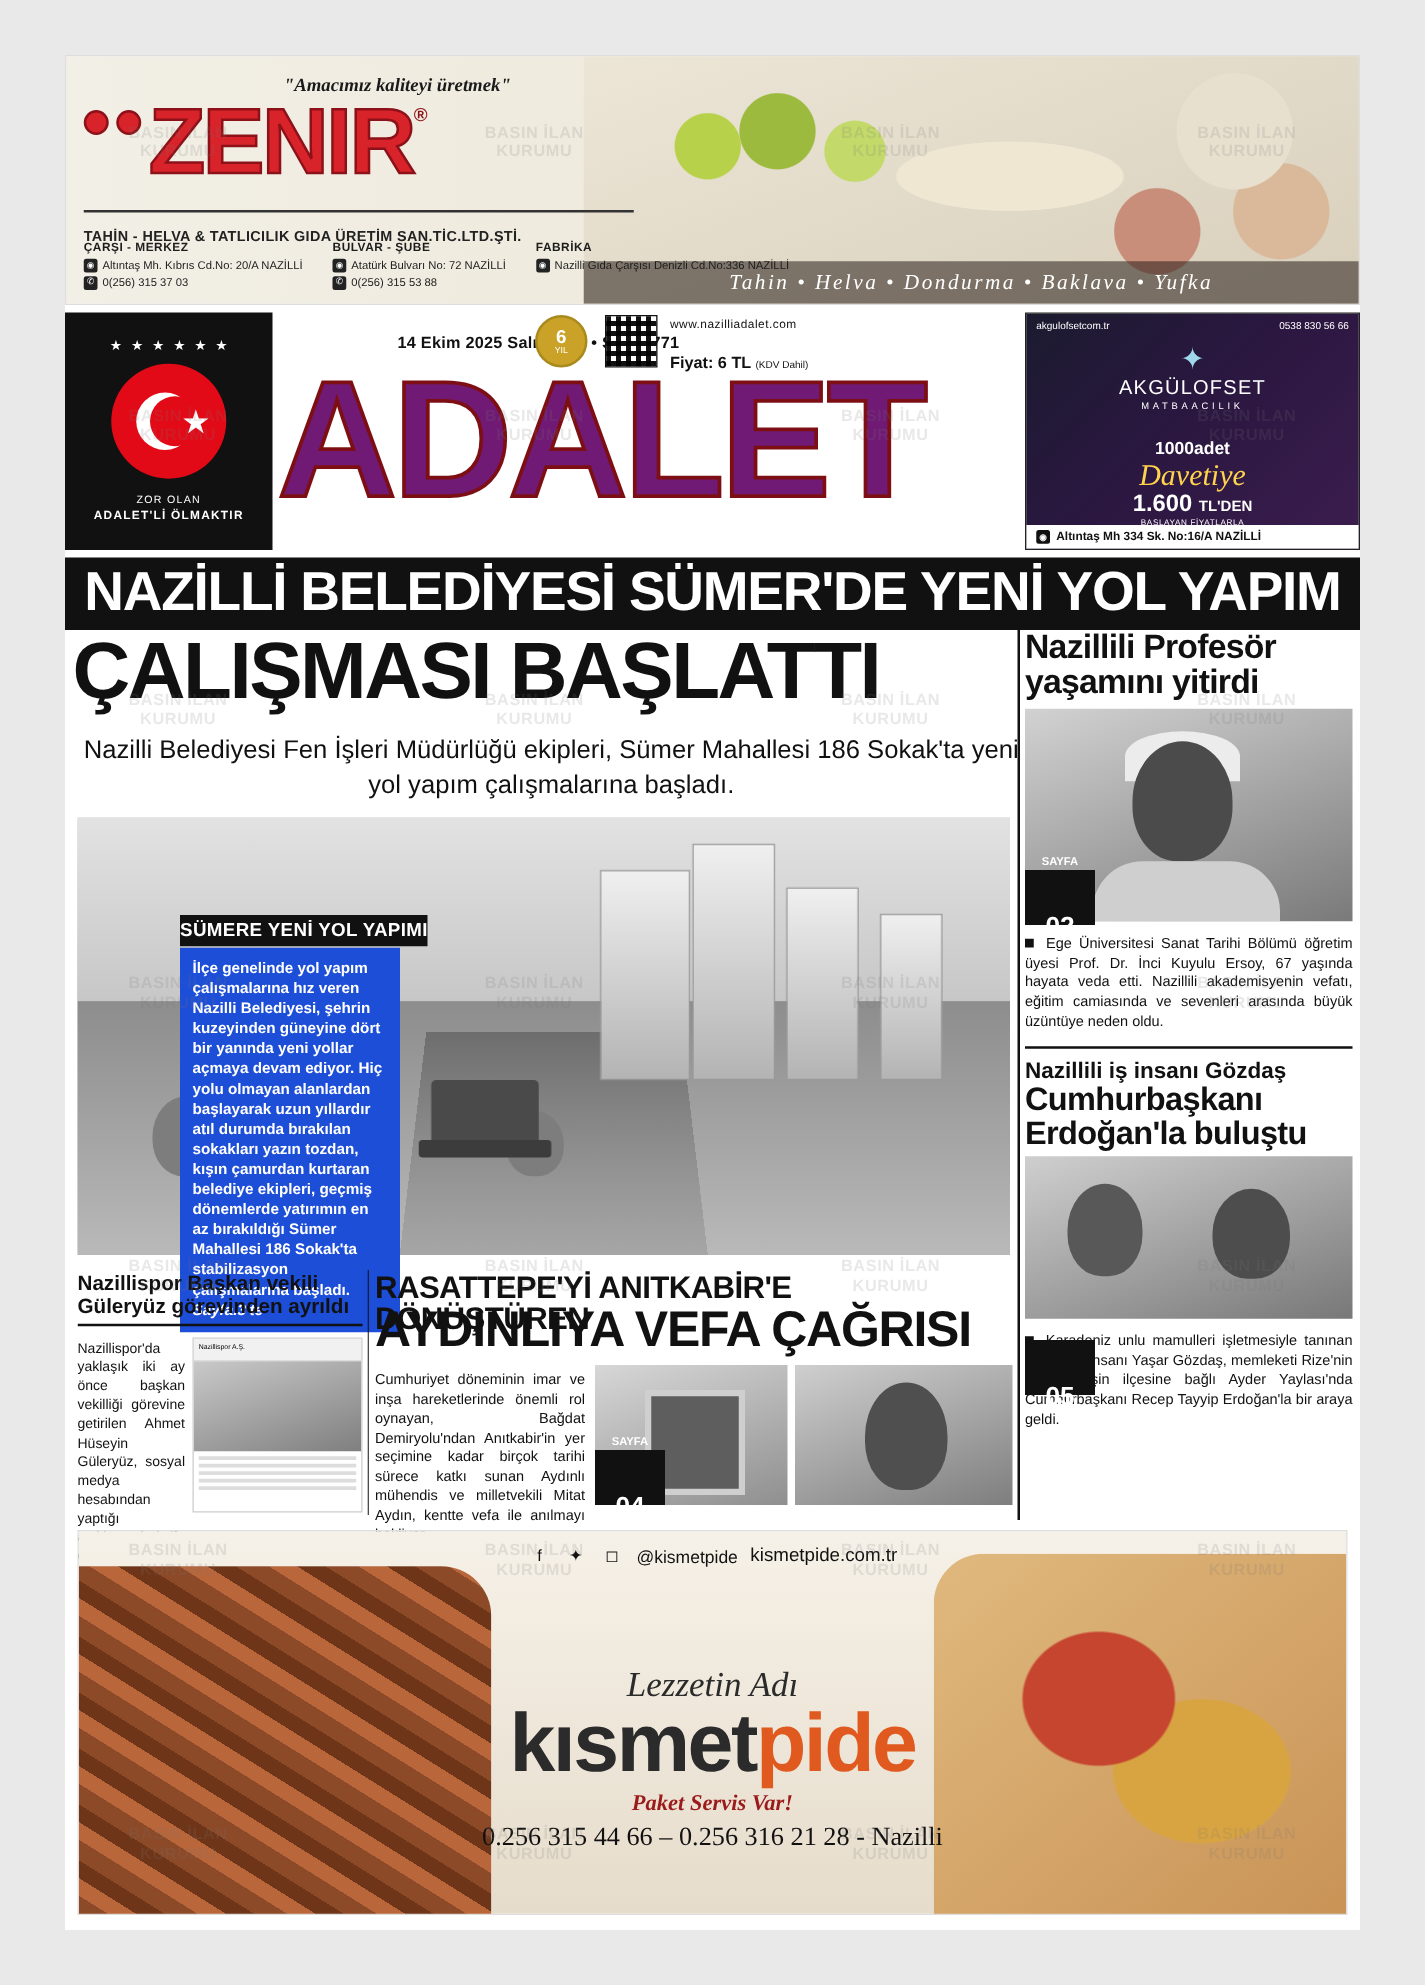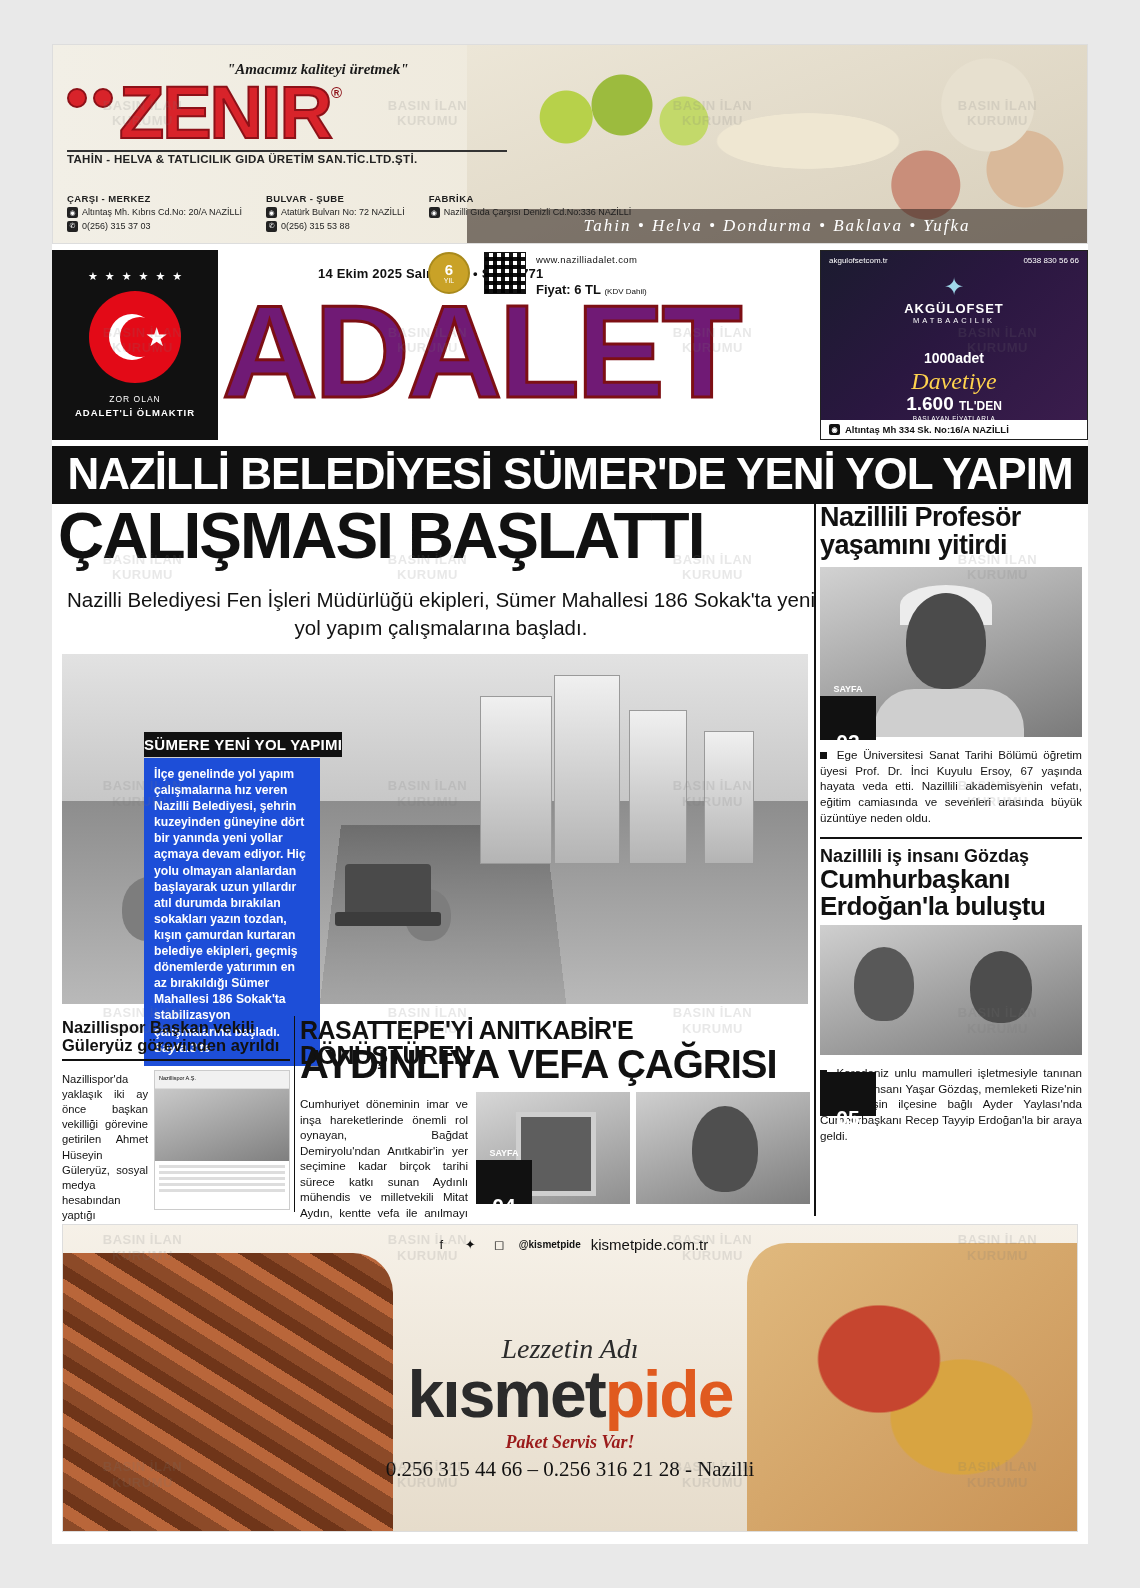--- a/index.html
+++ b/index.html
@@ -61,21 +61,21 @@
     font-family: "Liberation Sans", sans-serif; font-weight: bold; font-size: 74px;
     color: #d8232a; line-height: 0.95; letter-spacing: -2px;
     -webkit-text-stroke: 2px #8d1118;
     display: flex; align-items: flex-start;
   }
   .ozenir-dots { display: flex; gap: 6px; margin: 10px 6px 0 0; }
   .ozenir-dots i { width: 20px; height: 20px; border-radius: 50%; background: #d8232a; border: 2px solid #8d1118; display:block;}
   .ozenir-reg { font-size: 15px; -webkit-text-stroke: 0; color:#8d1118; margin-top: 8px; }
   .ozenir-sub {
     font-size: 11.5px; font-weight: bold; color: #222; letter-spacing: 0.3px;
-    border-top: 2px solid #333; padding-top: 1px; width: 440px; margin-top: 2px;
+    border-top: 2px solid #333; padding-top: 14px; width: 440px; margin-top: 20px;
   }
   .ozenir-contacts { position: absolute; left: 14px; bottom: 10px; display: flex; gap: 24px; }
   .oz-col { font-size: 9px; color: #1d1d1d; line-height: 1.5; }
   .oz-col b { font-size: 9.5px; display: block; letter-spacing: 0.4px; }
   .oz-col .ln { display: flex; align-items: center; gap: 4px; }
   .pin, .ph {
     width: 11px; height: 11px; background: #222; border-radius: 2px; color: #fff;
     font-size: 7px; display: inline-flex; align-items: center; justify-content: center;
   }
 
@@ -132,21 +132,21 @@
   }
 
   .akgulad {
     position: absolute; right: 0; top: 0; width: 268px; height: 190px;
     background: linear-gradient(135deg,#1b1b2f 0%, #2a1740 45%, #3c1d4e 100%);
     color: #fff; overflow: hidden; border: 1px solid #222;
   }
   .akgul-top { display: flex; align-items: center; justify-content: space-between; padding: 5px 8px; font-size: 8px; }
   .akgul-brand { position: absolute; left: 50%; transform: translateX(-50%); top: 22px; text-align: center; }
   .akgul-brand .bird { font-size: 24px; color: #9fd8ea; }
-  .akgul-brand .nm { font-size: 13px; font-weight: bold; letter-spacing: 1px; }
+  .akgul-brand .nm { font-size: 16px; font-weight: normal; letter-spacing: 1px; }
   .akgul-brand .nm2 { font-size: 7.5px; letter-spacing: 3px; }
   .akgul-num {
     position: absolute; left: 50%; transform: translateX(-50%); top: 82px; text-align: center;
   }
   .akgul-num .big { font-size: 36px; font-weight: bold; line-height: 1; }
   .akgul-num .big span { font-size: 14px; }
   .akgul-num .scr { font-family: "Liberation Serif", serif; font-style: italic; font-size: 24px; color: #ffd34d; line-height: 1; }
   .akgul-num .pr { font-size: 19px; font-weight: bold; }
   .akgul-num .pr small { font-size: 12px; }
   .akgul-num .tiny { font-size: 6.5px; letter-spacing: 0.5px; }
@@ -304,21 +304,21 @@
       radial-gradient(ellipse at 40% 40%, #c6452f 0 60px, transparent 62px),
       radial-gradient(ellipse at 65% 60%, #d8a441 0 70px, transparent 72px),
       linear-gradient(140deg,#e0b97e,#c99356);
     border-radius: 40px 0 0 0;
   }
   .social {
     position: absolute; left: 50%; transform: translateX(-50%); top: 10px;
     display: flex; align-items: center; gap: 10px; font-size: 17px; color:#111;
   }
   .social .ic { width: 19px; height: 19px; display:inline-flex; align-items:center; justify-content:center; font-size: 13px; }
-  .social .hand { font-weight: bold; font-size: 10px; text-align: center; }
+  .social .hand { font-weight: normal; font-size: 14px; text-align: center; }
   .social .site2 { font-size: 15px; }
   .kismet-wrap { position:absolute; left: 50%; transform: translateX(-50%); top: 108px; text-align:center; }
   .lez { font-family: "Liberation Serif", serif; font-style: italic; font-size: 28px; color:#2b2b2b; }
   .kis { font-size: 66px; font-weight: bold; letter-spacing: -2px; line-height: 0.9; }
   .kis .k1 { color:#2b2b2b; }
   .kis .k2 { color:#e05a1f; }
   .paket { font-family:"Liberation Serif", serif; font-style: italic; font-weight: bold; font-size: 18px; color:#9b1b1b; margin-top: 8px;}
   .phones { font-family:"Liberation Serif", serif; font-size: 21px; color:#111; margin-top: 4px; }
 </style>
 </head>

